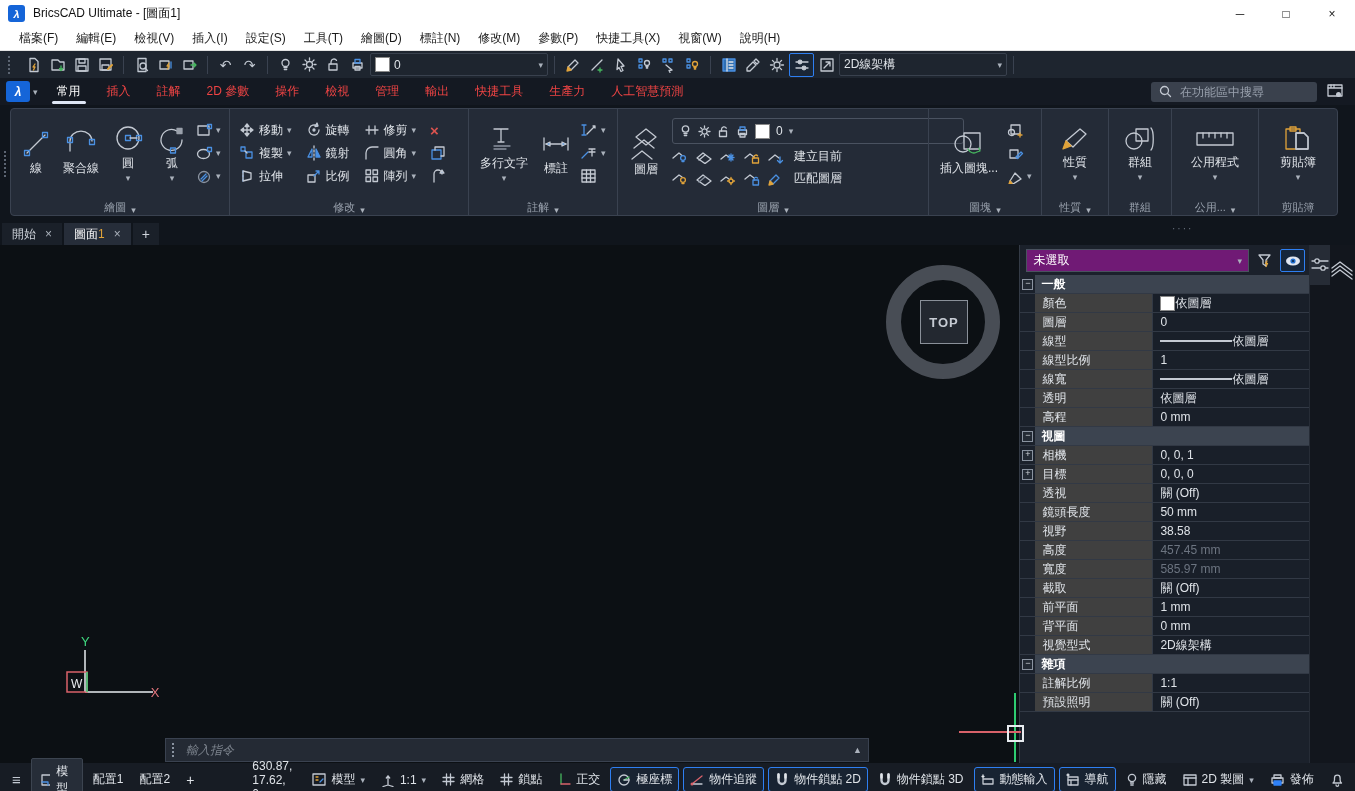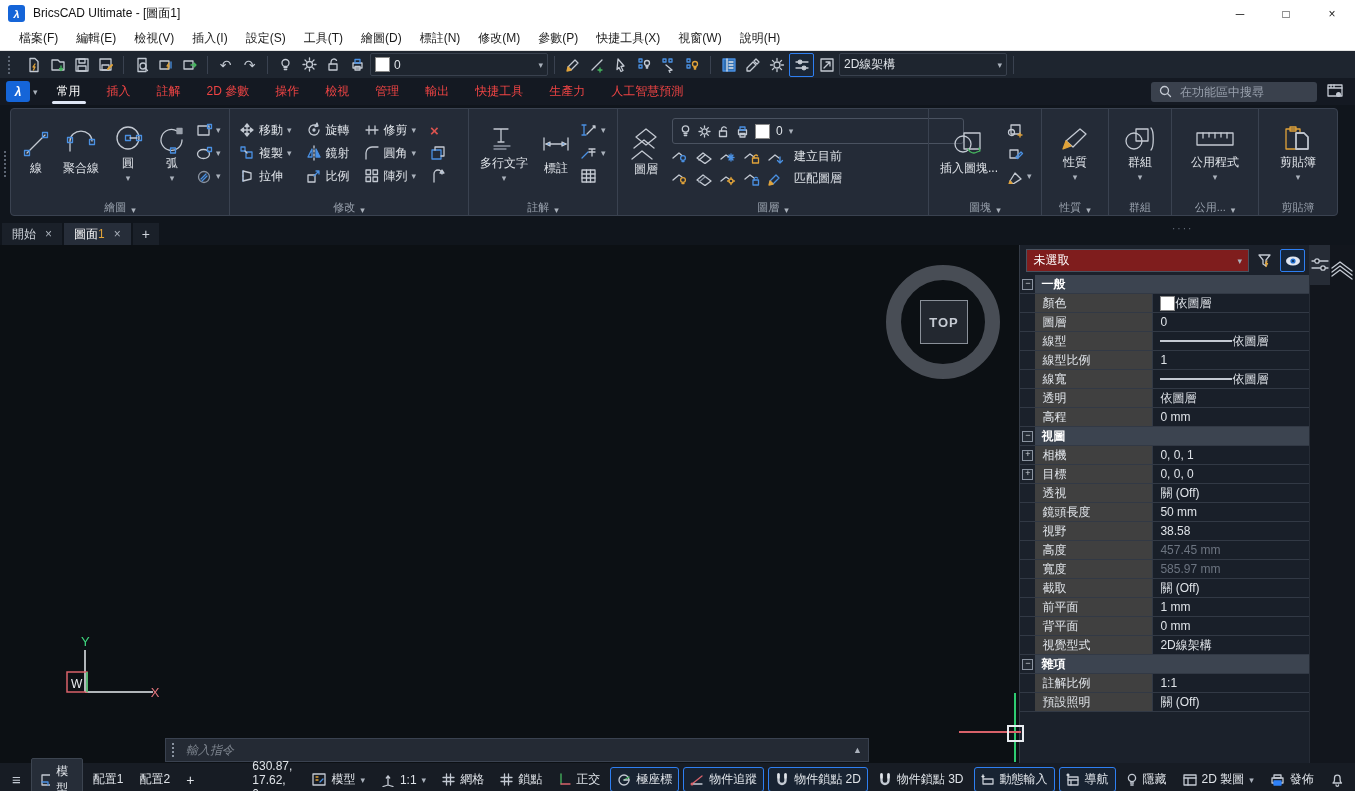--- a/index.html
+++ b/index.html
@@ -83,21 +83,21 @@
   .cmdbar input{flex:1;background:transparent;border:none;outline:none;color:#c9ced6;font-style:italic;
                 font-family:inherit;font-size:12px;}
   .cmdbar input::placeholder{color:#7d848e;font-style:italic;}
   .cmdup{color:#aab1bb;font-size:9px;}
   .ch-v{position:absolute;left:1014px;top:448px;width:2px;height:69px;background:#2ecc71;}
   .ch-h{position:absolute;left:959px;top:486px;width:62px;height:2px;background:#d9626a;}
   .pickbox{position:absolute;left:1007px;top:480px;width:13px;height:13px;border:2px solid #e8ecf0;background:transparent;}
   
   .props{width:289px;background:#1b212b;display:flex;flex-direction:column;}
   .pseltop{display:flex;align-items:center;gap:4px;padding:4px 4px 3px 6px;}
-  .pselect{flex:1;height:21px;background:#7f1d1d;border:1px solid #4a525f;display:flex;align-items:center;
+  .pselect{flex:1;height:21px;background:#701a75;border:1px solid #4a525f;display:flex;align-items:center;
            padding:0 6px;color:#fff;justify-content:flex-end;}
   .pselect .darr{margin-left:auto;}
   .pbtn{width:23px;height:21px;display:flex;align-items:center;justify-content:center;border-radius:2px;}
   .pbtn.active{border:1px solid #2e7ff2;background:#15263c;}
   .ptable{flex:1;overflow:hidden;}
   .prow{display:flex;height:18px;border-bottom:1px solid #323945;}
   .pgut{width:15px;display:flex;align-items:center;justify-content:center;}
   .pmbox{width:9px;height:9px;border:1px solid #8a93a0;background:#232a34;color:#cfd4db;font-size:9px;
          line-height:7px;text-align:center;}
   .pbar{flex:1;background:#3c4450;font-weight:bold;display:flex;align-items:center;padding-left:6px;color:#fff;}

